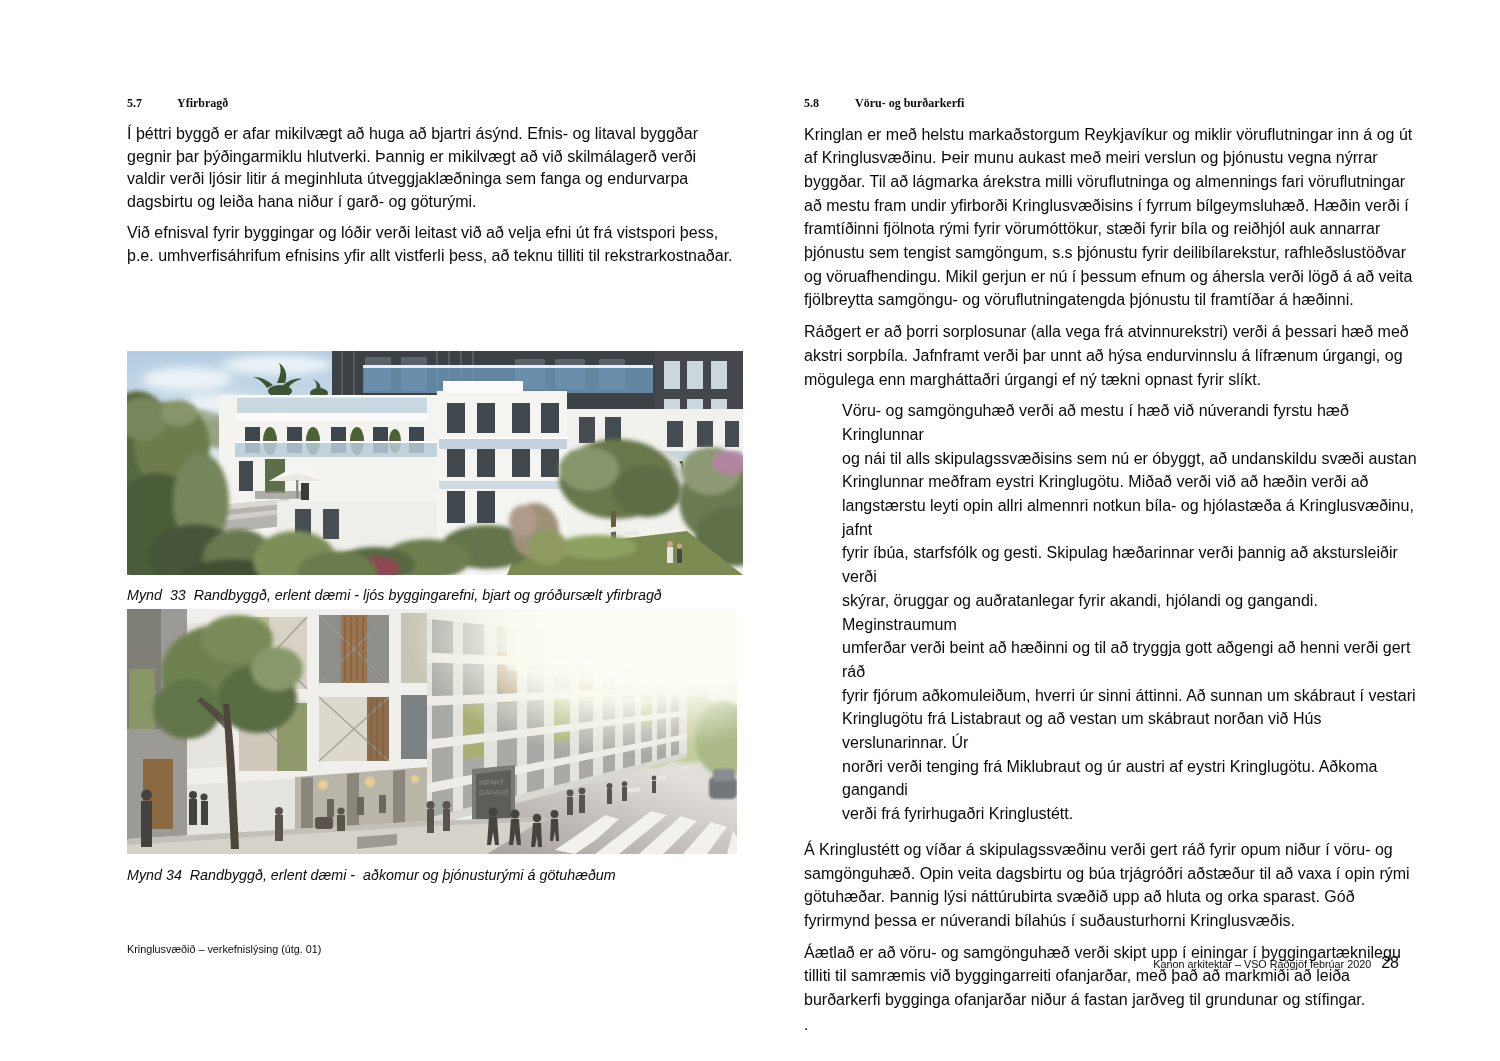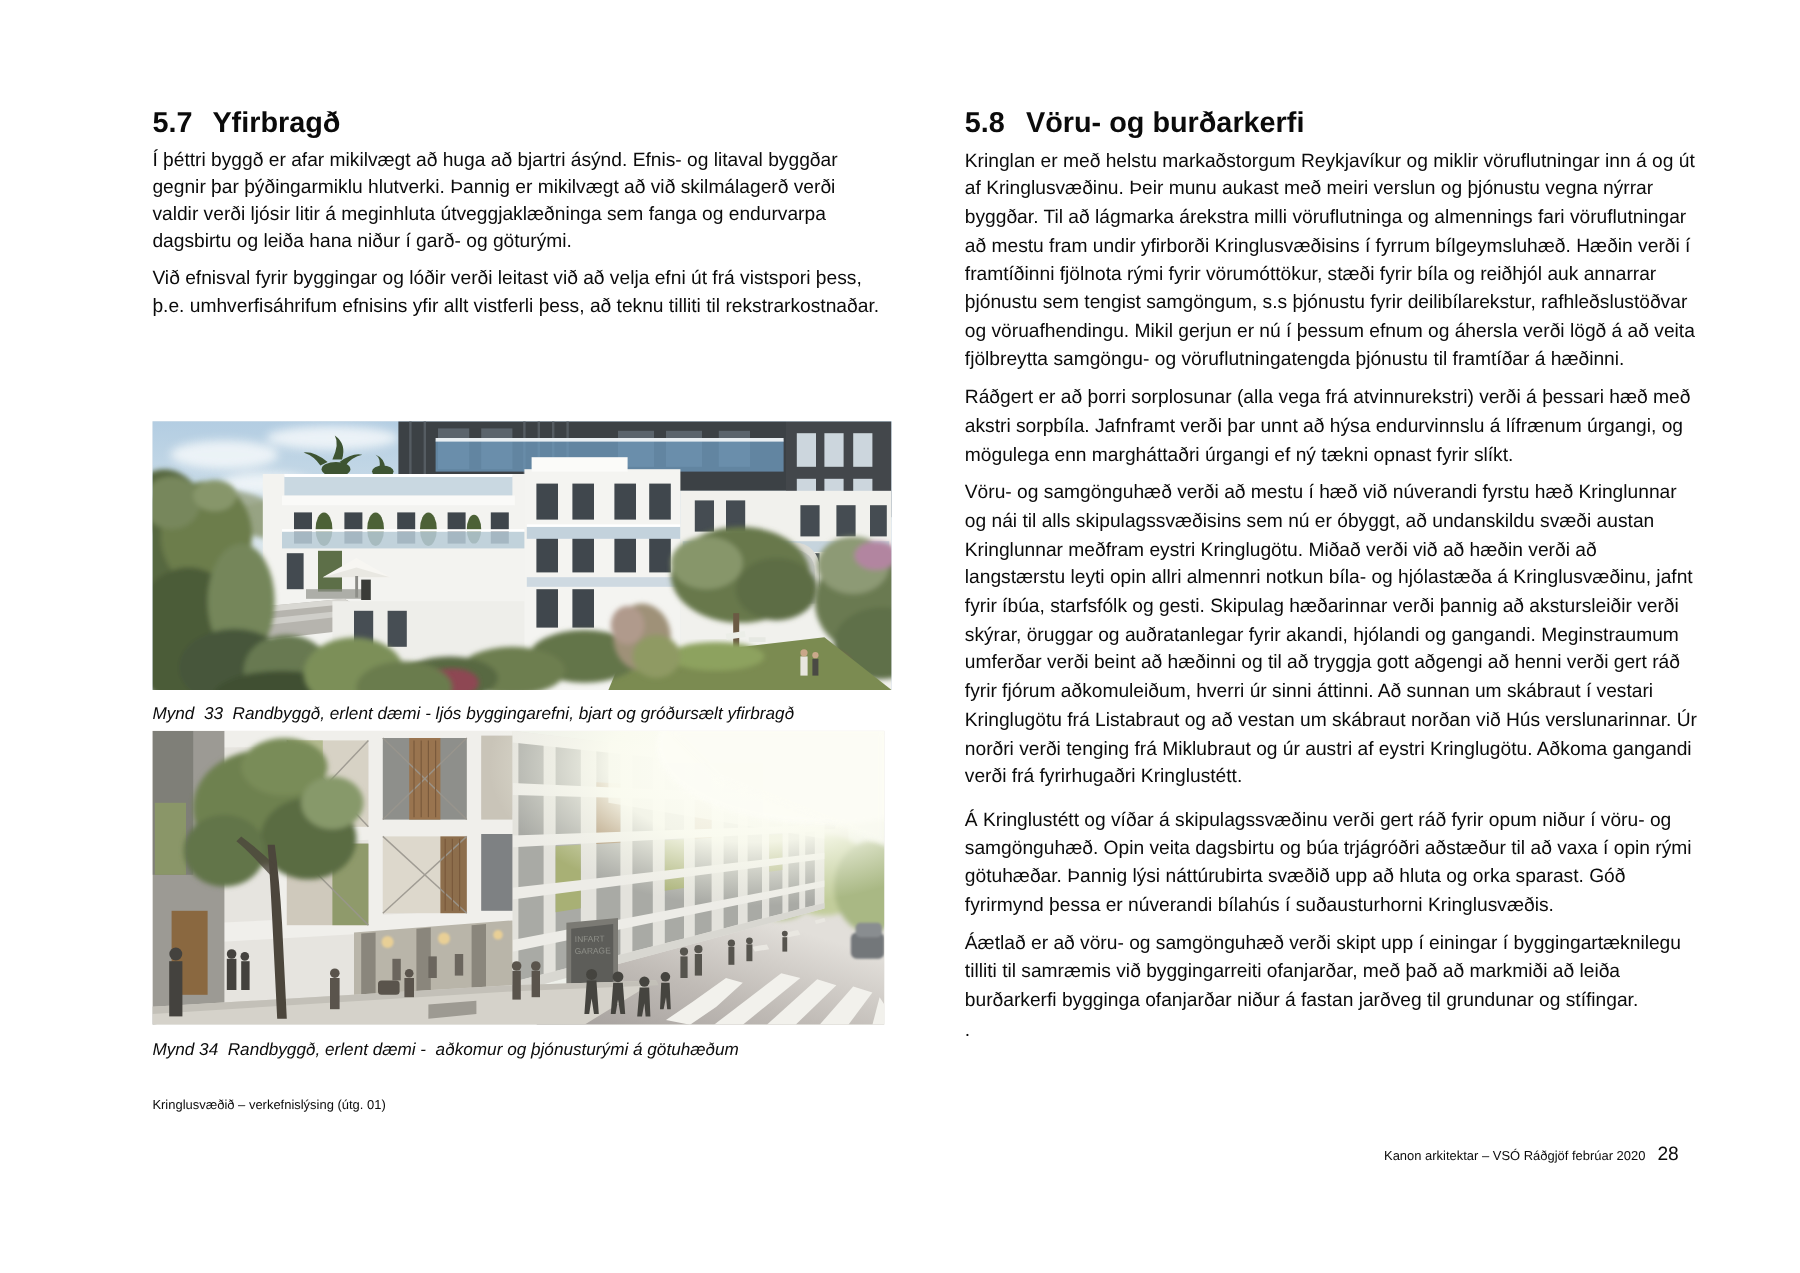--- a/index.html
+++ b/index.html
@@ -1,18 +1,18 @@
 <!DOCTYPE html>
 <html><head>
 <meta charset="utf-8">
 <style>
   html,body{margin:0;padding:0;}
   body{width:1500px;height:1061px;background:#ffffff;position:relative;overflow:hidden;
        font-family:"Liberation Sans",sans-serif;color:#0b0b0b;}
-  .h{position:absolute;font-weight:bold;font-size:24px;line-height:20px;white-space:nowrap;}
+  .h{position:absolute;font-weight:bold;font-size:12px;line-height:20px;white-space:nowrap;font-family:Liberation Serif, serif;}
   .col{position:absolute;font-size:16px;}
   .c1 p{margin:0 0 9px 0;line-height:22.62px;}
   .c2 p{margin:0 0 8px 0;line-height:23.7px;}
   .cap{position:absolute;font-size:14.3px;line-height:16px;font-style:italic;white-space:nowrap;}
   .ftr{position:absolute;font-size:10.8px;}
   .imgbox{position:absolute;overflow:hidden;}
 </style>
 </head>
 <body>
 
@@ -34,21 +34,21 @@
 af Kringlusvæðinu. Þeir munu aukast með meiri verslun og þjónustu vegna nýrrar<br>
 byggðar. Til að lágmarka árekstra milli vöruflutninga og almennings fari vöruflutningar<br>
 að mestu fram undir yfirborði Kringlusvæðisins í fyrrum bílgeymsluhæð. Hæðin verði í<br>
 framtíðinni fjölnota rými fyrir vörumóttökur, stæði fyrir bíla og reiðhjól auk annarrar<br>
 þjónustu sem tengist samgöngum, s.s þjónustu fyrir deilibílarekstur, rafhleðslustöðvar<br>
 og vöruafhendingu. Mikil gerjun er nú í þessum efnum og áhersla verði lögð á að veita<br>
 fjölbreytta samgöngu- og vöruflutningatengda þjónustu til framtíðar á hæðinni.</p>
 <p>Ráðgert er að þorri sorplosunar (alla vega frá atvinnurekstri) verði á þessari hæð með<br>
 akstri sorpbíla. Jafnframt verði þar unnt að hýsa endurvinnslu á lífrænum úrgangi, og<br>
 mögulega enn margháttaðri úrgangi ef ný tækni opnast fyrir slíkt.</p>
-<p style="margin-bottom:12px;">Vöru- og samgönguhæð verði að mestu í hæð við núverandi fyrstu hæð Kringlunnar<br>
+<p style="margin-bottom:12px;margin-left:38px;">Vöru- og samgönguhæð verði að mestu í hæð við núverandi fyrstu hæð Kringlunnar<br>
 og nái til alls skipulagssvæðisins sem nú er óbyggt, að undanskildu svæði austan<br>
 Kringlunnar meðfram eystri Kringlugötu. Miðað verði við að hæðin verði að<br>
 langstærstu leyti opin allri almennri notkun bíla- og hjólastæða á Kringlusvæðinu, jafnt<br>
 fyrir íbúa, starfsfólk og gesti. Skipulag hæðarinnar verði þannig að akstursleiðir verði<br>
 skýrar, öruggar og auðratanlegar fyrir akandi, hjólandi og gangandi. Meginstraumum<br>
 umferðar verði beint að hæðinni og til að tryggja gott aðgengi að henni verði gert ráð<br>
 fyrir fjórum aðkomuleiðum, hverri úr sinni áttinni. Að sunnan um skábraut í vestari<br>
 Kringlugötu frá Listabraut og að vestan um skábraut norðan við Hús verslunarinnar. Úr<br>
 norðri verði tenging frá Miklubraut og úr austri af eystri Kringlugötu. Aðkoma gangandi<br>
 verði frá fyrirhugaðri Kringlustétt.</p>
@@ -500,15 +500,15 @@
 
 <ellipse cx="500" cy="28" rx="220" ry="118" fill="url(#glare)"></ellipse>
 <ellipse cx="560" cy="12" rx="140" ry="66" fill="#fdfdf6" opacity="0.9" filter="url(#bb2)"></ellipse>
 
 <polygon points="430,0 610,0 610,95 470,40" fill="#fcfcf4" opacity="0.55" filter="url(#bb2)"></polygon>
 </svg>
 </div>
 
 <div class="cap" style="left:127px;top:866.6px;">Mynd 34&nbsp; Randbyggð, erlent dæmi -&nbsp; aðkomur og þjónusturými á götuhæðum</div>
 
-<div class="ftr" style="left:127px;top:915px;">Kringlusvæðið – verkefnislýsing (útg. 01)</div>
+<div class="ftr" style="left:127px;top:943px;">Kringlusvæðið – verkefnislýsing (útg. 01)</div>
 
 <div class="ftr" style="right:101px;top:953.5px;white-space:nowrap;">Kanon arkitektar – VSÓ Ráðgjöf febrúar 2020<span style="display:inline-block;width:10px;"></span><span style="font-size:16px;">28</span></div>
 
 </body></html>

